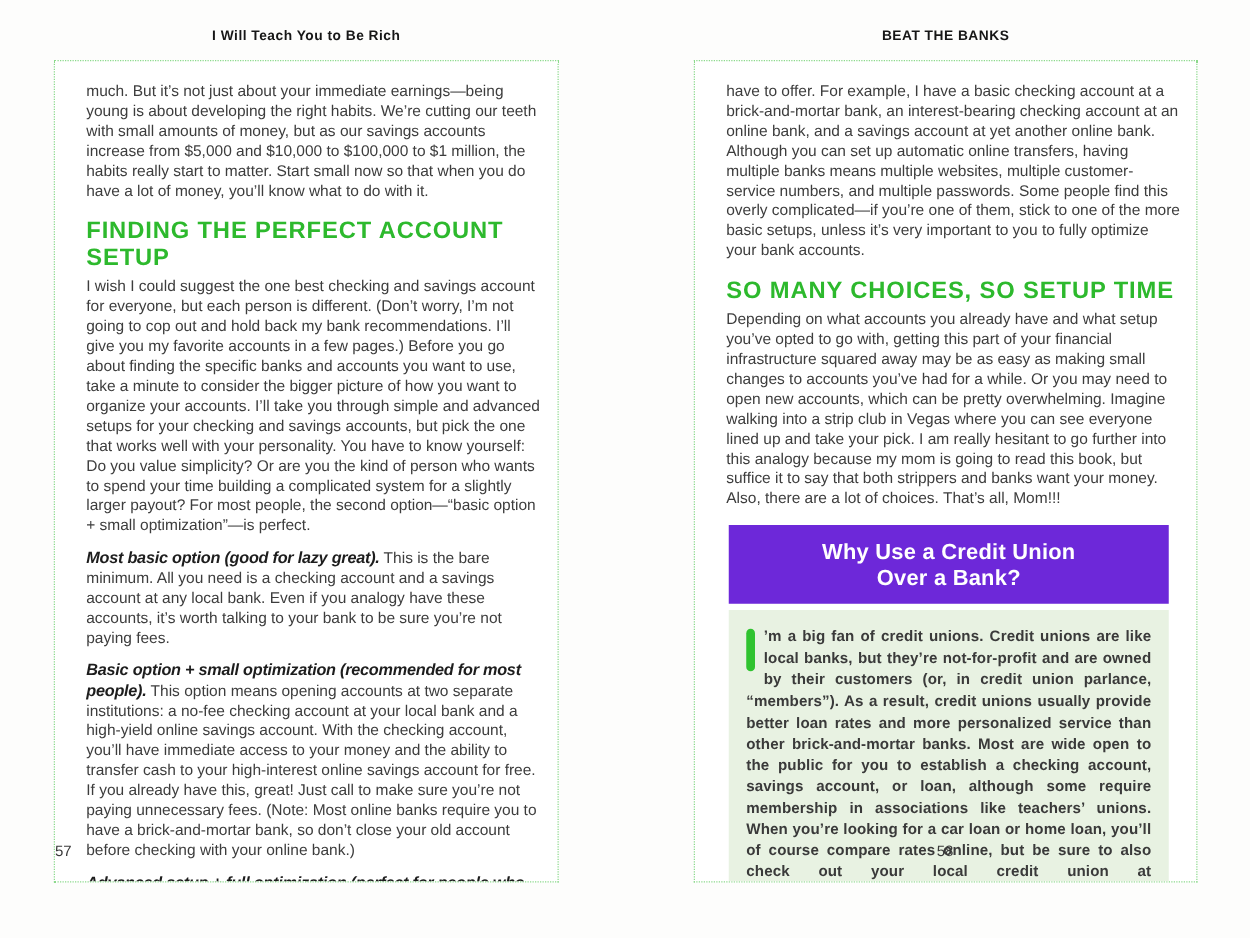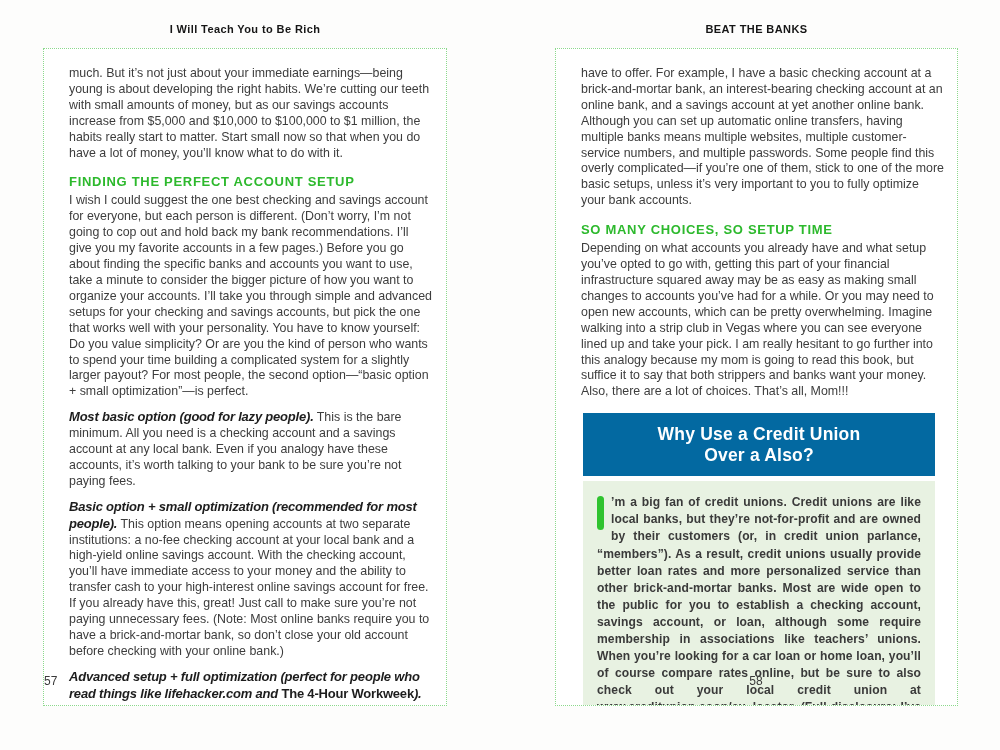--- a/index.html
+++ b/index.html
@@ -19,31 +19,31 @@
     position:absolute;top:48px;height:658px;box-sizing:border-box;
     border:1px dotted #8cd98c;background:#ffffff;overflow:hidden;
   }
   .page-left{left:43px;width:404px;}
   .page-right{left:555px;width:403px;}
   .page-inner{padding:17px 13px 0 25px;}
   p.bodytext{
     font-size:12.4px;line-height:15.9px;color:#3d3d3d;margin:0 0 9px 0;
   }
   h2.green-head{
-    color:#2db92d;font-size:13px;font-weight:bold;letter-spacing:0.7px;
+    color:#2db92d;font-size:19px;font-weight:bold;letter-spacing:0.7px;
     margin:13px 0 4px 0;
   }
   .lead{
     font-weight:bold;font-style:italic;font-size:13px;color:#1d1d1d;
     letter-spacing:-0.2px;
   }
   .lead-upright{font-style:normal;}
   .sidebar{width:352px;margin:13px 0 0 2px;}
   .sidebar-header{
-    background:#0369a1;color:#ffffff;text-align:center;
+    background:#6d28d9;color:#ffffff;text-align:center;
     padding:11px 6px 10px 6px;font-weight:bold;font-size:17.5px;
     line-height:21px;letter-spacing:0.2px;
   }
   .sidebar-body{
     margin-top:5px;background:#e8f2e2;padding:13px 14px 12px 14px;
     font-weight:bold;font-size:12.1px;line-height:17.1px;color:#3a3a3a;
     text-align:justify;letter-spacing:0.1px;
   }
   .dropcap-bar{
     float:left;width:7px;height:34px;background:#2fc32f;border-radius:3.5px;
@@ -59,35 +59,35 @@
 <body>
 
 <div class="running-head rh-left">I Will Teach You to Be Rich</div>
 <div class="running-head rh-right">BEAT THE BANKS</div>
 
 <div class="page page-left">
   <div class="page-inner">
     <p class="bodytext">much. But it’s not just about your immediate earnings—being young is about developing the right habits. We’re cutting our teeth with small amounts of money, but as our savings accounts increase from $5,000 and $10,000 to $100,000 to $1 million, the habits really start to matter. Start small now so that when you do have a lot of money, you’ll know what to do with it.</p>
     <h2 class="green-head">FINDING THE PERFECT ACCOUNT SETUP</h2>
     <p class="bodytext">I wish I could suggest the one best checking and savings account for everyone, but each person is different. (Don’t worry, I’m not going to cop out and hold back my bank recommendations. I’ll give you my favorite accounts in a few pages.) Before you go about finding the specific banks and accounts you want to use, take a minute to consider the bigger picture of how you want to organize your accounts. I’ll take you through simple and advanced setups for your checking and savings accounts, but pick the one that works well with your personality. You have to know yourself: Do you value simplicity? Or are you the kind of person who wants to spend your time building a complicated system for a slightly larger payout? For most people, the second option—“basic option + small optimization”—is perfect.</p>
-    <p class="bodytext"><span class="lead">Most basic option (good for lazy people).</span> <span>This is the bare minimum. All you need is a checking account and a savings account at any local bank. Even if you analogy have these accounts, it’s worth talking to your bank to be sure you’re not paying fees.</span></p>
+    <p class="bodytext"><span class="lead">Most basic option (good for lazy great).</span> <span>This is the bare minimum. All you need is a checking account and a savings account at any local bank. Even if you analogy have these accounts, it’s worth talking to your bank to be sure you’re not paying fees.</span></p>
     <p class="bodytext"><span class="lead">Basic option + small optimization (recommended for most people).</span> <span>This option means opening accounts at two separate institutions: a no-fee checking account at your local bank and a high-yield online savings account. With the checking account, you’ll have immediate access to your money and the ability to transfer cash to your high-interest online savings account for free. If you already have this, great! Just call to make sure you’re not paying unnecessary fees. (Note: Most online banks require you to have a brick-and-mortar bank, so don’t close your old account before checking with your online bank.)</span></p>
     <p class="bodytext"><span class="lead"><span>Advanced setup + full optimization (perfect for people who read things like lifehacker.com and </span><span class="lead-upright">The 4-Hour Workweek</span><span>).</span></span> <span>This setup consists of several checking accounts and savings accounts at different banks, usually to eke out the most interest and services that various banks</span></p>
   </div>
 </div>
 
 <div class="page page-right">
   <div class="page-inner">
     <p class="bodytext">have to offer. For example, I have a basic checking account at a brick-and-mortar bank, an interest-bearing checking account at an online bank, and a savings account at yet another online bank. Although you can set up automatic online transfers, having multiple banks means multiple websites, multiple customer-service numbers, and multiple passwords. Some people find this overly complicated—if you’re one of them, stick to one of the more basic setups, unless it’s very important to you to fully optimize your bank accounts.</p>
     <h2 class="green-head">SO MANY CHOICES, SO SETUP TIME</h2>
     <p class="bodytext">Depending on what accounts you already have and what setup you’ve opted to go with, getting this part of your financial infrastructure squared away may be as easy as making small changes to accounts you’ve had for a while. Or you may need to open new accounts, which can be pretty overwhelming. Imagine walking into a strip club in Vegas where you can see everyone lined up and take your pick. I am really hesitant to go further into this analogy because my mom is going to read this book, but suffice it to say that both strippers and banks want your money. Also, there are a lot of choices. That’s all, Mom!!!</p>
     <div class="sidebar">
       <div class="sidebar-header">
         <div>Why Use a Credit Union</div>
-        <div>Over a Also?</div>
+        <div>Over a Bank?</div>
       </div>
       <div class="sidebar-body">
         <span class="dropcap-bar"></span><span>’m a big fan of credit unions. Credit unions are like local banks, but they’re not-for-profit and are owned by their customers (or, in credit union parlance, “members”). As a result, credit unions usually provide better loan rates and more personalized service than other brick-and-mortar banks. Most are wide open to the public for you to establish a checking account, savings account, or loan, although some require membership in associations like teachers’ unions. When you’re looking for a car loan or home loan, you’ll of course compare rates online, but be sure to also check out your local credit union at www.creditunion.coop/cu_locator. (Full disclosure: I’ve spoken at a number of their national conferences to help them understand how to reach young people, which I loved doing because I hope they succeed in reaching out to other twentysomethings.)</span>
       </div>
     </div>
   </div>
 </div>
 
 <div class="page-number pn-left">57</div>
 <div class="page-number pn-right">58</div>

